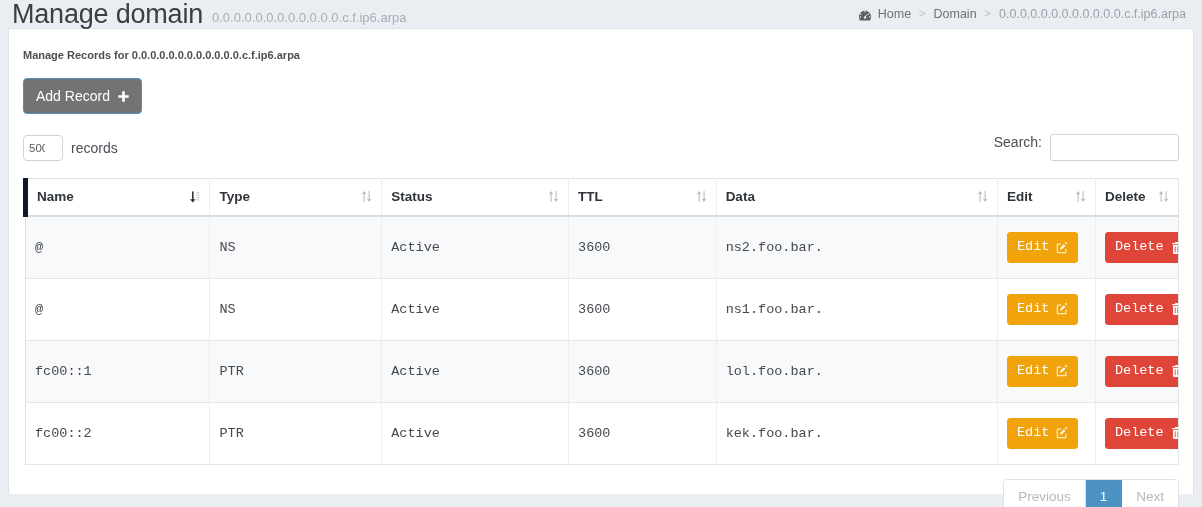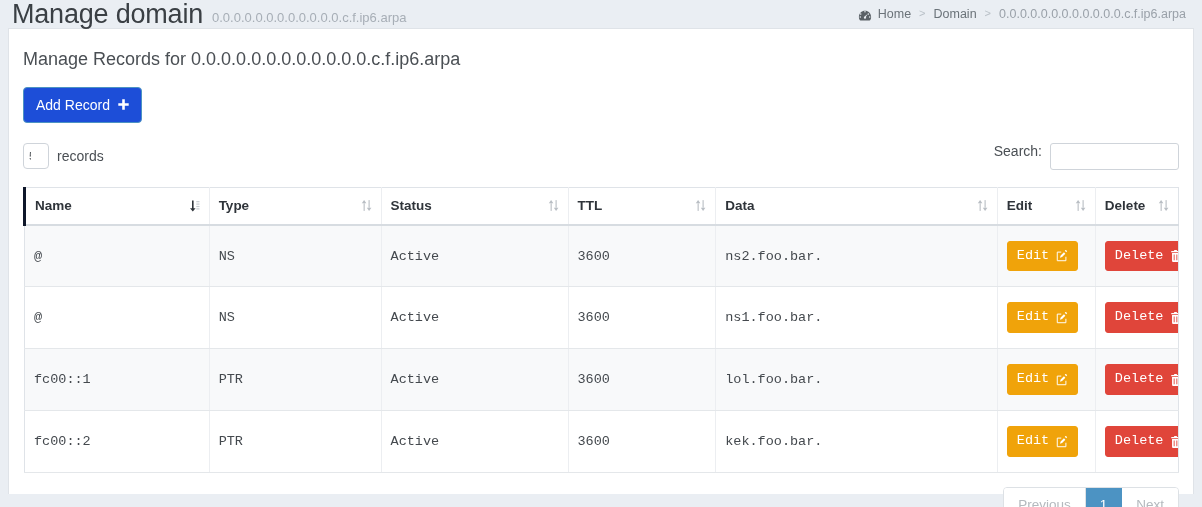--- a/index.html
+++ b/index.html
@@ -69,22 +69,22 @@
   
   .card {
     background: #ffffff;
     margin: 0 8px;
     border: 1px solid #dfe3e8;
     border-bottom: none;
     height: 466px;
     padding: 0;
   }
   .card-title {
-    font-size: 18px;
-    font-weight: 400;
+    font-size: 11px;
+    font-weight: 700;
     color: #4a4f54;
     padding: 20px 0 0 14px;
     line-height: 1.2;
   }
 
   
   .action-bar {
     display: flex;
     align-items: flex-start;
     padding: 16px 14px 0 14px;
@@ -94,21 +94,21 @@
     font-size: 14px;
     border: 1px solid transparent;
     border-radius: 4px;
     cursor: pointer;
     display: inline-flex;
     align-items: center;
     gap: 7px;
     line-height: 1;
   }
   .btn-primary {
-    background: #1d4ed8;
+    background: #737373;
     border-color: #4c93c3;
     color: #ffffff;
     padding: 10px 11px 10px 12px;
   }
   .apply-wrap { margin-left: auto; }
 
   .icon-svg { display: block; }
 
   
   .dt-controls {
@@ -116,21 +116,21 @@
     align-items: center;
     padding: 20px 14px 0 14px;
   }
   .dt-length {
     display: flex;
     align-items: center;
     font-size: 14px;
     color: #4a4f54;
   }
   .dt-length-input {
-    width: 26px;
+    width: 40px;
     height: 26px;
     border: 1px solid #cfd4da;
     border-radius: 4px;
     font-family: "Liberation Sans", sans-serif;
     font-size: 11.5px;
     color: #55595d;
     padding: 0 2px 0 5px;
     text-align: left;
     background: #fff;
     outline: none;
@@ -172,21 +172,21 @@
     color: #2f343a;
     padding: 10px 9px 11px 9px;
     border-top: 1px solid #dfe3e8;
     border-bottom: 2px solid #d7dce1;
     border-left: 1px solid #eceef1;
     border-right: 1px solid #eceef1;
     position: relative;
     vertical-align: middle;
     white-space: nowrap;
   }
-  table.records th:first-child { border-left: 3px solid #0f172a; }
+  table.records th:first-child { border-left: 5px solid #0f172a; }
   table.records th:last-child { border-right: 1px solid #dfe3e8; }
 
   .th-inner {
     display: flex;
     align-items: center;
     justify-content: space-between;
   }
   .sort-ico {
     width: 11px;
     height: 13px;

